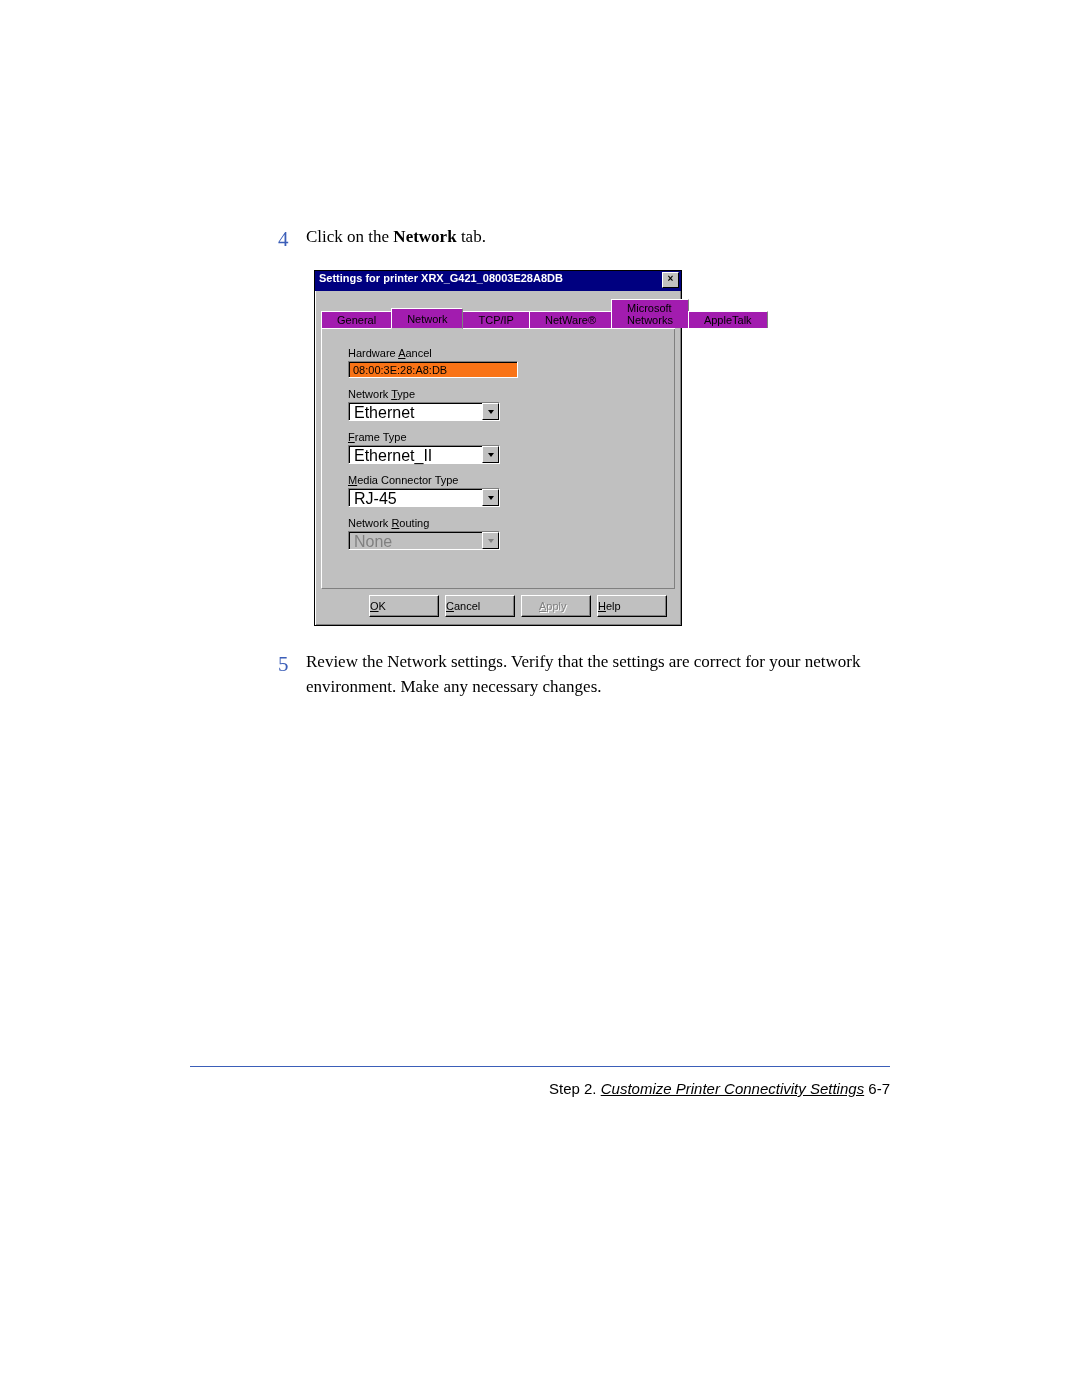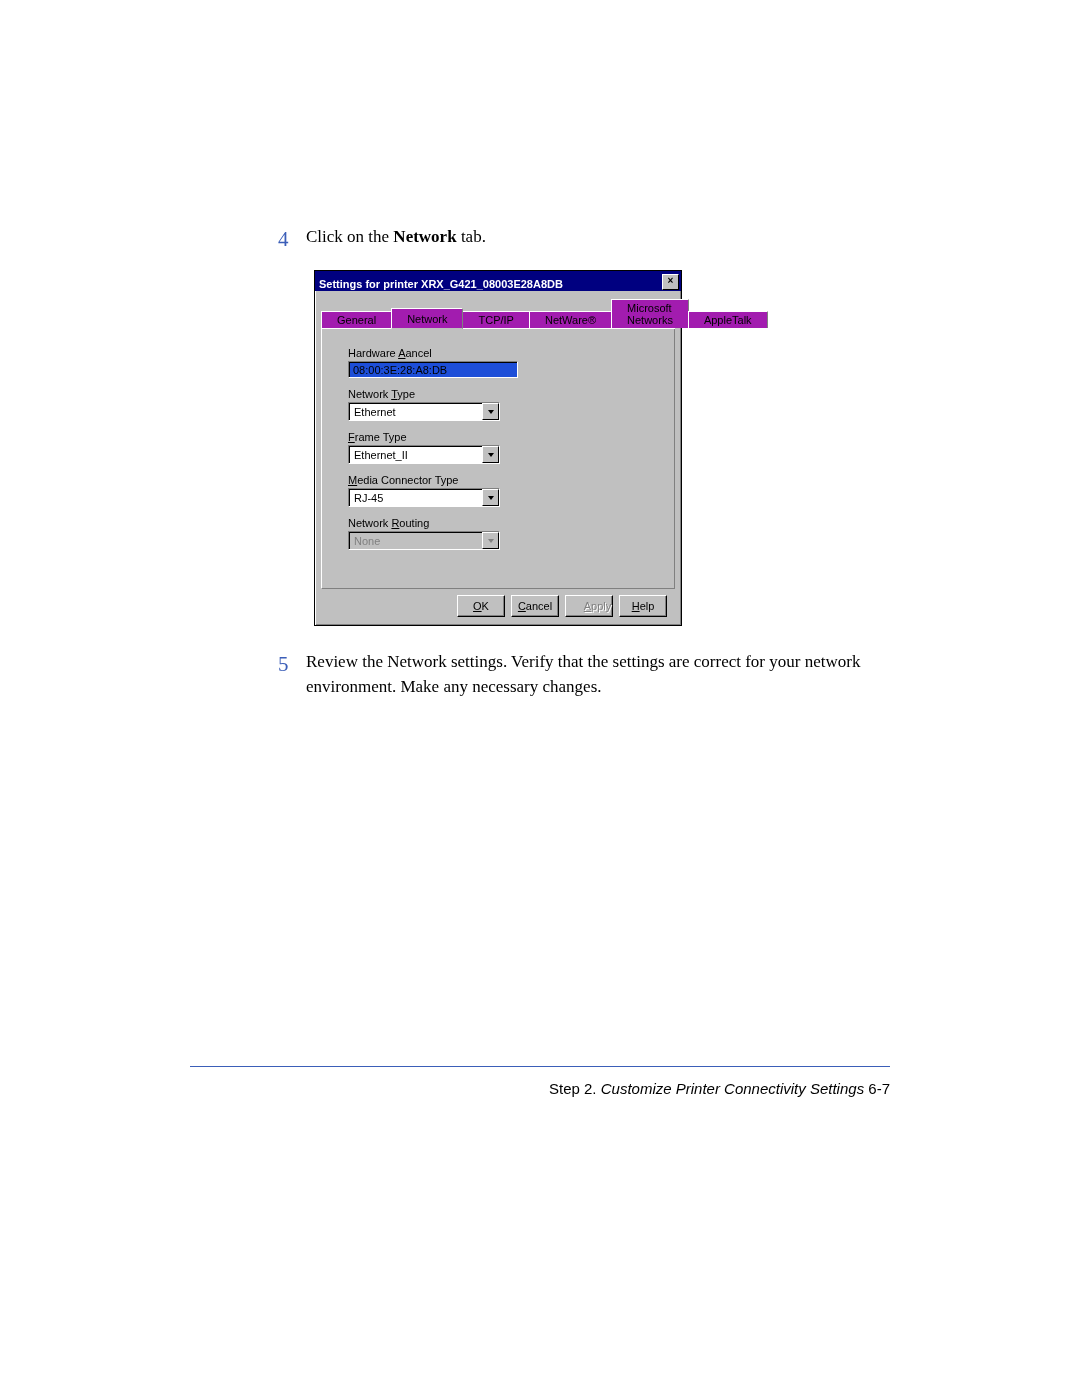--- a/index.html
+++ b/index.html
@@ -52,21 +52,21 @@
     font-family: 'MS Sans Serif', Arial, sans-serif;
     font-size: 11px;
     box-shadow: 1px 1px 0 #fff inset, -1px -1px 0 #808080 inset;
   }
   
   .titlebar {
     background: #000080;
     color: #fff;
     display: flex;
     justify-content: space-between;
-    align-items: flex-end;
+    align-items: flex-start;
     height: 18px;
     padding: 1px 2px 1px 4px;
   }
   
   .titlebar-text {
     font-weight: bold;
     font-size: 11px;
     white-space: nowrap;
   }
   
@@ -139,21 +139,21 @@
     display: block;
   }
   
   .underline {
     text-decoration: underline;
   }
   
   .text-input {
     width: 170px;
     height: 17px;
-    background: #1d4ed8;
+    background: #f97316;
     border-top: 1px solid #808080;
     border-left: 1px solid #808080;
     border-right: 1px solid #fff;
     border-bottom: 1px solid #fff;
     box-shadow: 1px 1px 0 #000 inset;
     padding: 0 4px;
     font-size: 11px;
     line-height: 17px;
     box-sizing: border-box;
   }
@@ -166,21 +166,21 @@
     border-left: 1px solid #808080;
     border-right: 1px solid #fff;
     border-bottom: 1px solid #fff;
     box-sizing: border-box;
   }
   
   .combo-input {
     background: #fff;
     flex: 1;
     padding: 0 4px;
-    font-size: 11px;
+    font-size: 16px;
     line-height: 17px;
     border-top: 1px solid #000;
     border-left: 1px solid #000;
   }
   
   .combo-input.disabled {
     background: #c0c0c0;
     color: #808080;
   }
   .combo-input.highlight {
@@ -212,30 +212,30 @@
   }
   
   .button-row {
     display: flex;
     justify-content: flex-end;
     gap: 6px;
     padding: 6px 8px 0 0;
   }
   
   .btn {
-    width: 48px;
+    width: 70px;
     height: 22px;
     background: #c0c0c0;
     border-top: 1px solid #fff;
     border-left: 1px solid #fff;
     border-right: 1px solid #000;
     border-bottom: 1px solid #000;
     box-shadow: -1px -1px 0 #808080 inset;
     font-size: 11px;
-    text-align: center;
+    text-align: left;
     line-height: 20px;
     box-sizing: border-box;
   }
   
   .btn.disabled {
     color: #808080;
     text-shadow: 1px 1px 0 #fff;
     padding-left: 17px;
   }
   
@@ -252,20 +252,21 @@
     position: absolute;
     right: 190px;
     bottom: 300px;
     font-family: Arial, Helvetica, sans-serif;
     font-size: 15px;
     color: #000;
   }
   
   .italic {
     font-style: italic;
+    text-decoration: underline;
   }
 </style>
 </head>
 <body>
 
 <div class="page-content">
 
   <div class="step-item">
     <div class="step-num">4</div>
     <div class="step-txt">

